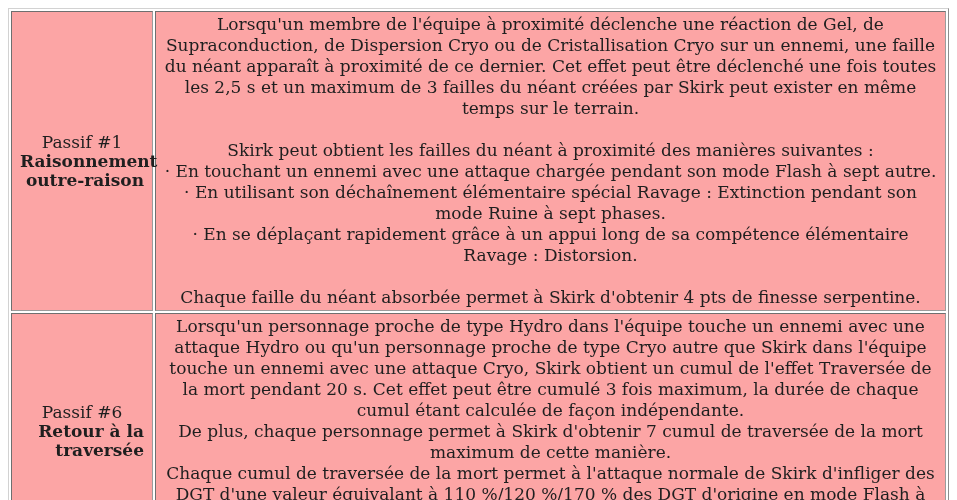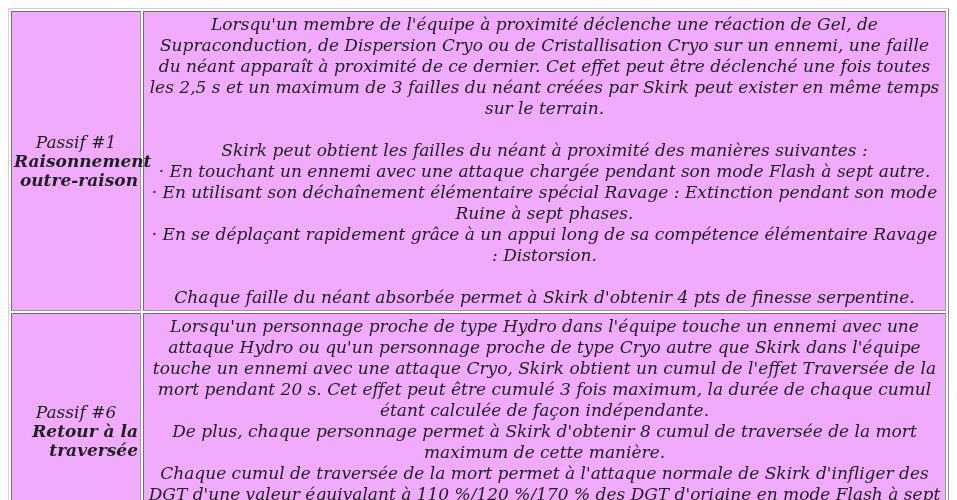--- a/index.html
+++ b/index.html
@@ -21,29 +21,28 @@
     border-collapse: separate;
     border-spacing: 2px;
     border: 1px solid;
     border-color: #d2d2d2 #8e8e8e #8e8e8e #d2d2d2;
     background: #ffffff;
   }
   td {
     border: 1px solid;
     border-color: #6f6f6f #9c9c9c #9c9c9c #6f6f6f;
     vertical-align: middle;
-    background: #f0abfc;
-    font-style: italic;
+    background: #fca5a5;
   }
   td.title-cell {
     width: 124px;
     text-align: center;
     font-size: 17px;
     line-height: 19px;
-    padding: 2px 2px;
+    padding: 2px 8px;
   }
   .passive-number {
     font-weight: normal;
   }
   .passive-name {
     font-weight: bold;
     text-align: right;
   }
   td.desc-cell {
     text-align: center;
@@ -76,19 +75,19 @@
         <div class="line">Chaque faille du néant absorbée permet à Skirk d'obtenir 4 pts de finesse serpentine.</div>
       </td>
     </tr>
     <tr>
       <td class="title-cell">
         <div class="passive-number">Passif #6</div>
         <div class="passive-name">Retour à la traversée</div>
       </td>
       <td class="desc-cell">
         <div class="line">Lorsqu'un personnage proche de type Hydro dans l'équipe touche un ennemi avec une attaque Hydro ou qu'un personnage proche de type Cryo autre que Skirk dans l'équipe touche un ennemi avec une attaque Cryo, Skirk obtient un cumul de l'effet Traversée de la mort pendant 20 s. Cet effet peut être cumulé 3 fois maximum, la durée de chaque cumul étant calculée de façon indépendante.</div>
-        <div class="line">De plus, chaque personnage permet à Skirk d'obtenir 8 cumul de traversée de la mort maximum de cette manière.</div>
+        <div class="line">De plus, chaque personnage permet à Skirk d'obtenir 7 cumul de traversée de la mort maximum de cette manière.</div>
         <div class="line">Chaque cumul de traversée de la mort permet à l'attaque normale de Skirk d'infliger des DGT d'une valeur équivalant à 110 %/120 %/170 % des DGT d'origine en mode Flash à sept phases et permet à son déchaînement élémentaire Ravage : Ruine d'infliger des DGT d'une valeur équivalant à 105 %/115 %/160 % des DGT d'origine.</div>
       </td>
     </tr>
 
   </tbody>
 </table>
 
 </body></html>

